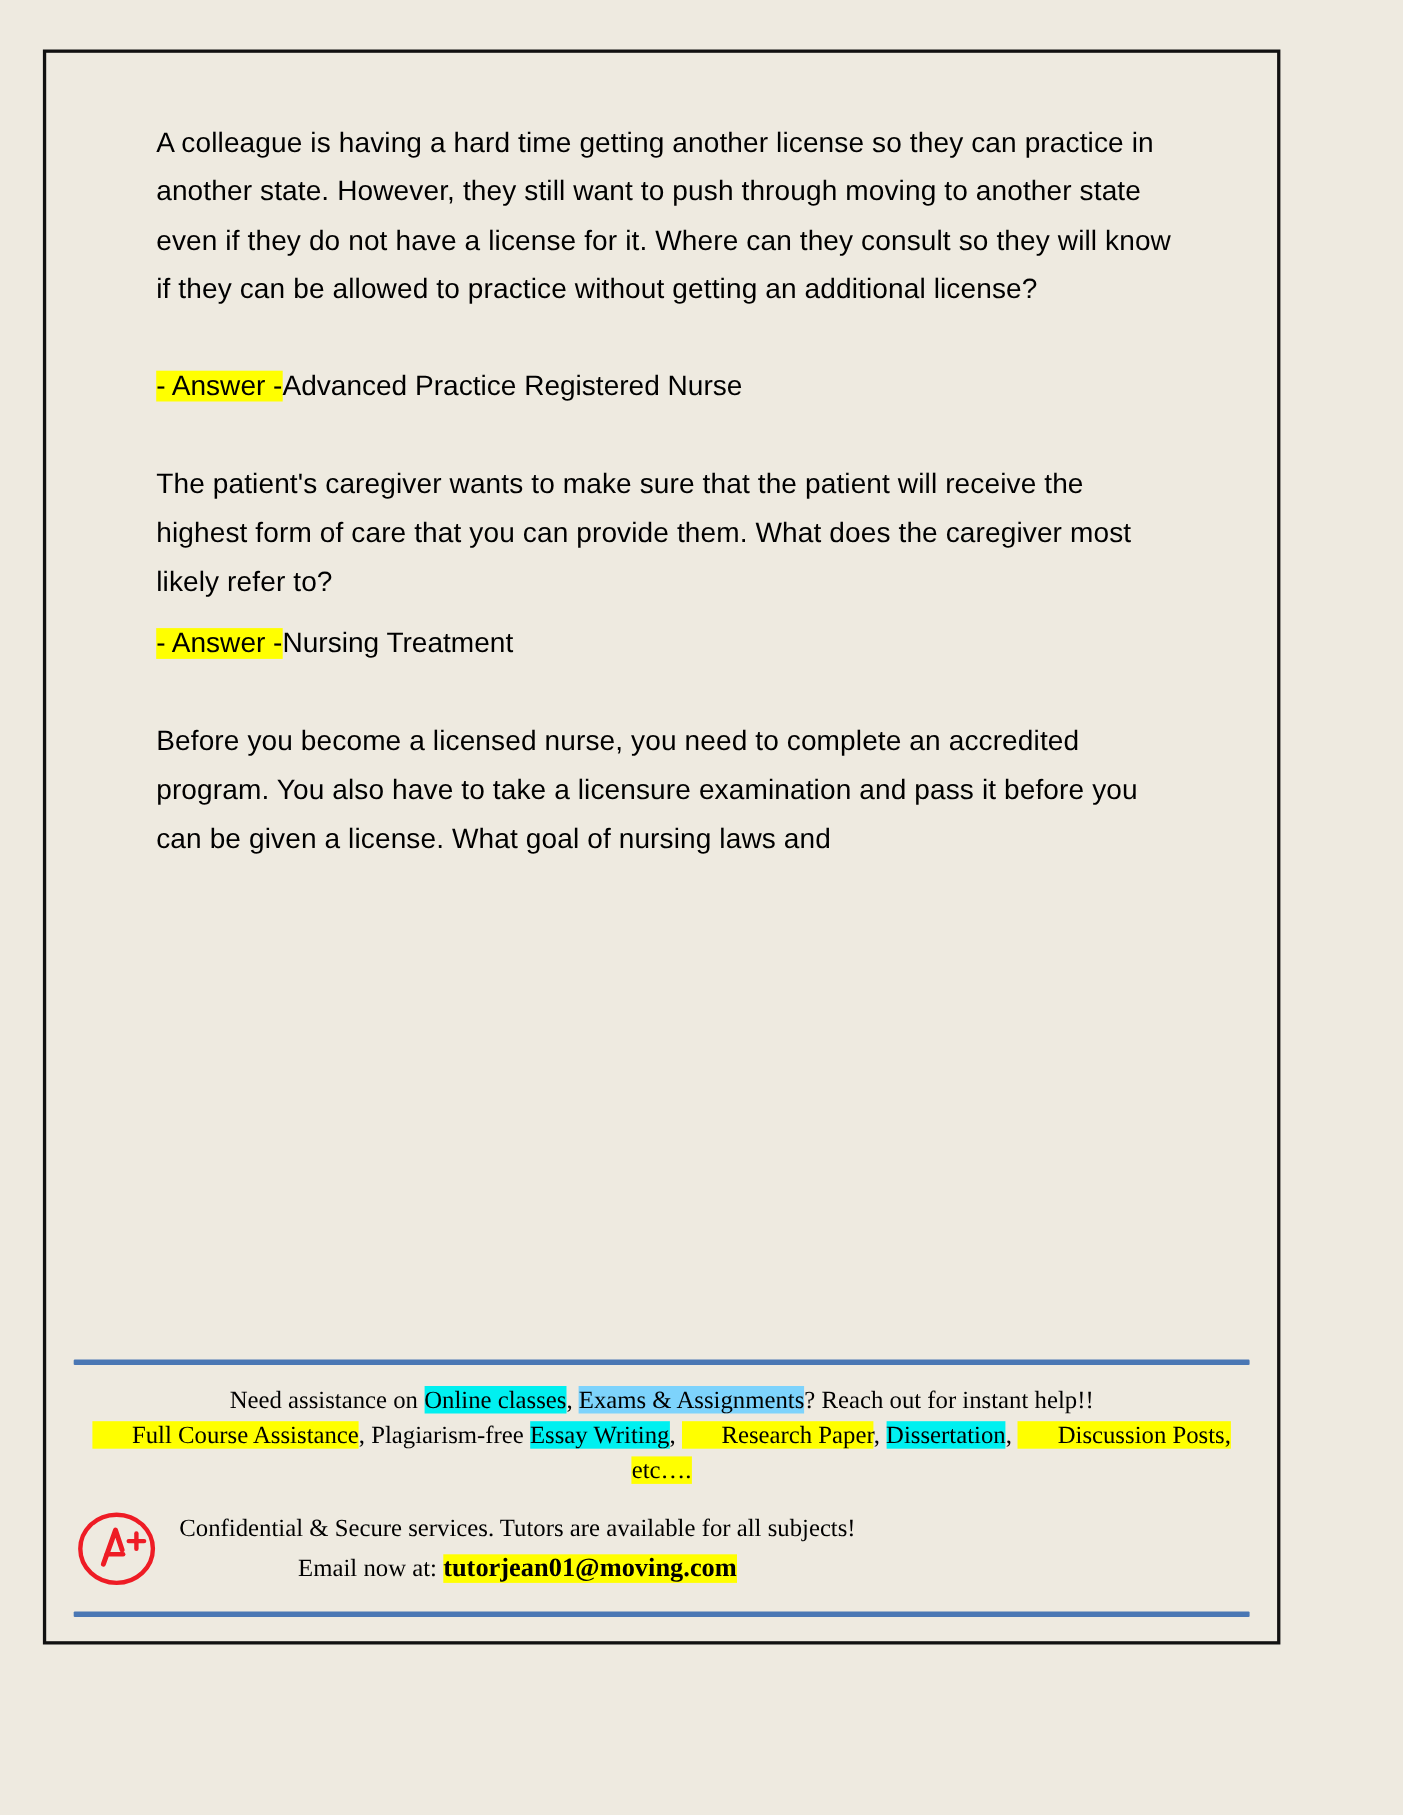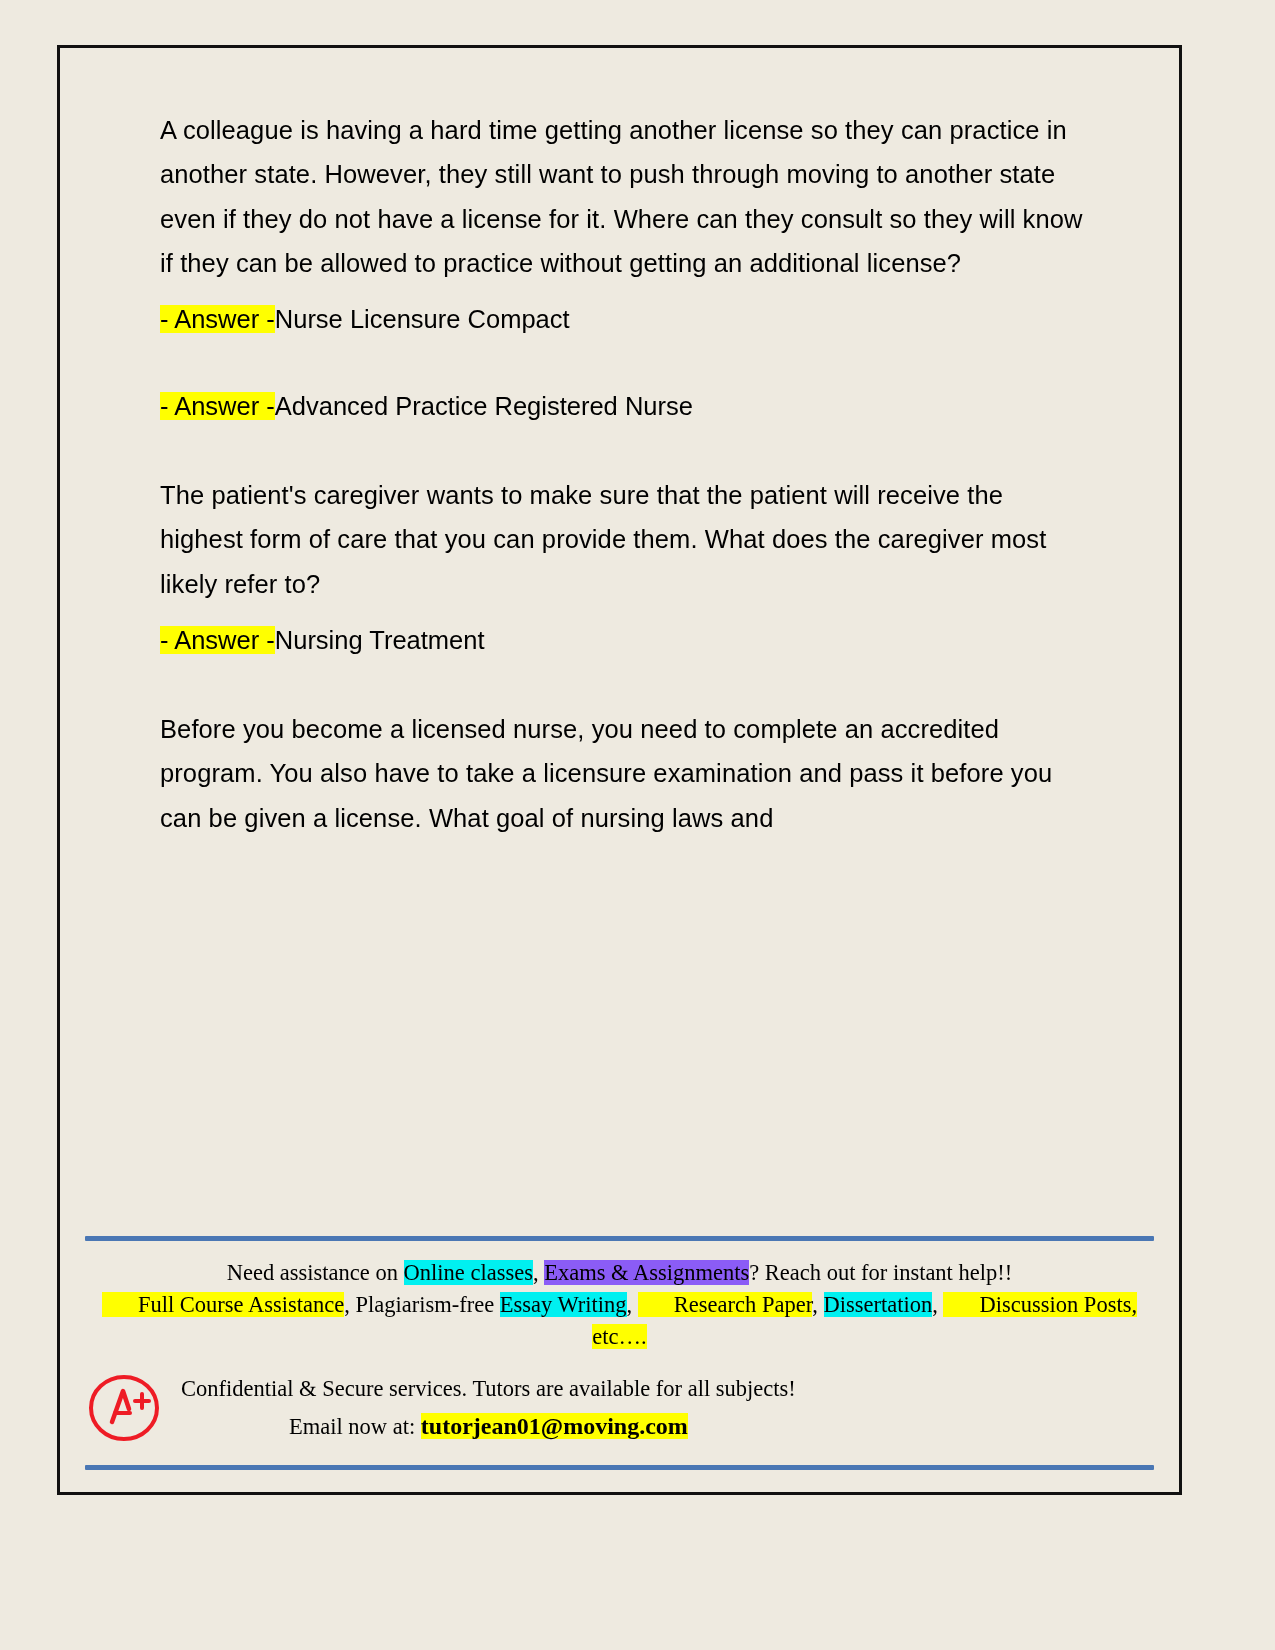--- a/index.html
+++ b/index.html
@@ -9,21 +9,21 @@
   }
   body {
     width: 1275px;
     height: 1650px;
     font-family: "Liberation Sans", sans-serif;
     color: #000;
     position: relative;
   }
   .page {
     position: absolute;
-    left: 57px;
+    left: 39px;
     top: 45px;
     width: 1125px;
     height: 1450px;
     border: 3px solid #111;
     background: #eeeae0;
     box-sizing: border-box;
     overflow: hidden;
   }
   .content {
     padding: 60px 85px 0 100px;
@@ -67,21 +67,21 @@
   .rule.top { margin-bottom: 16px; }
   .rule.bottom { margin-top: 18px; }
   .footer-line {
     font-family: "Liberation Serif", serif;
     font-size: 22.5px;
     text-align: center;
     line-height: 1.42;
     color: #000;
   }
   .hl-cyan { background: #00f0f0; }
-  .hl-green { background: #8b5cf6; }
+  .hl-green { background: #7dd3fc; }
   .footer-bottom {
     display: flex;
     align-items: center;
     justify-content: flex-start;
     margin-top: 16px;
     gap: 18px;
   }
   .aplus {
     width: 78px;
     height: 78px;
@@ -102,21 +102,20 @@
   }
 </style>
 </head>
 <body>
 
 <div class="page">
   <div class="content">
 
     <div class="qa-block">
       <p class="question">A colleague is having a hard time getting another license so they can practice in another state. However, they still want to push through moving to another state even if they do not have a license for it. Where can they consult so they will know if they can be allowed to practice without getting an additional license?</p>
-      <p class="answer-line"><span class="answer-label">- Answer -</span><span>Nurse Licensure Compact</span></p>
     </div>
 
     <div class="qa-block">
       <p class="answer-line"><span class="answer-label">- Answer -</span><span>Advanced Practice Registered Nurse</span></p>
     </div>
 
     <div class="qa-block">
       <p class="question">The patient's caregiver wants to make sure that the patient will receive the highest form of care that you can provide them. What does the caregiver most likely refer to?</p>
       <p class="answer-line"><span class="answer-label">- Answer -</span><span>Nursing Treatment</span></p>
     </div>

